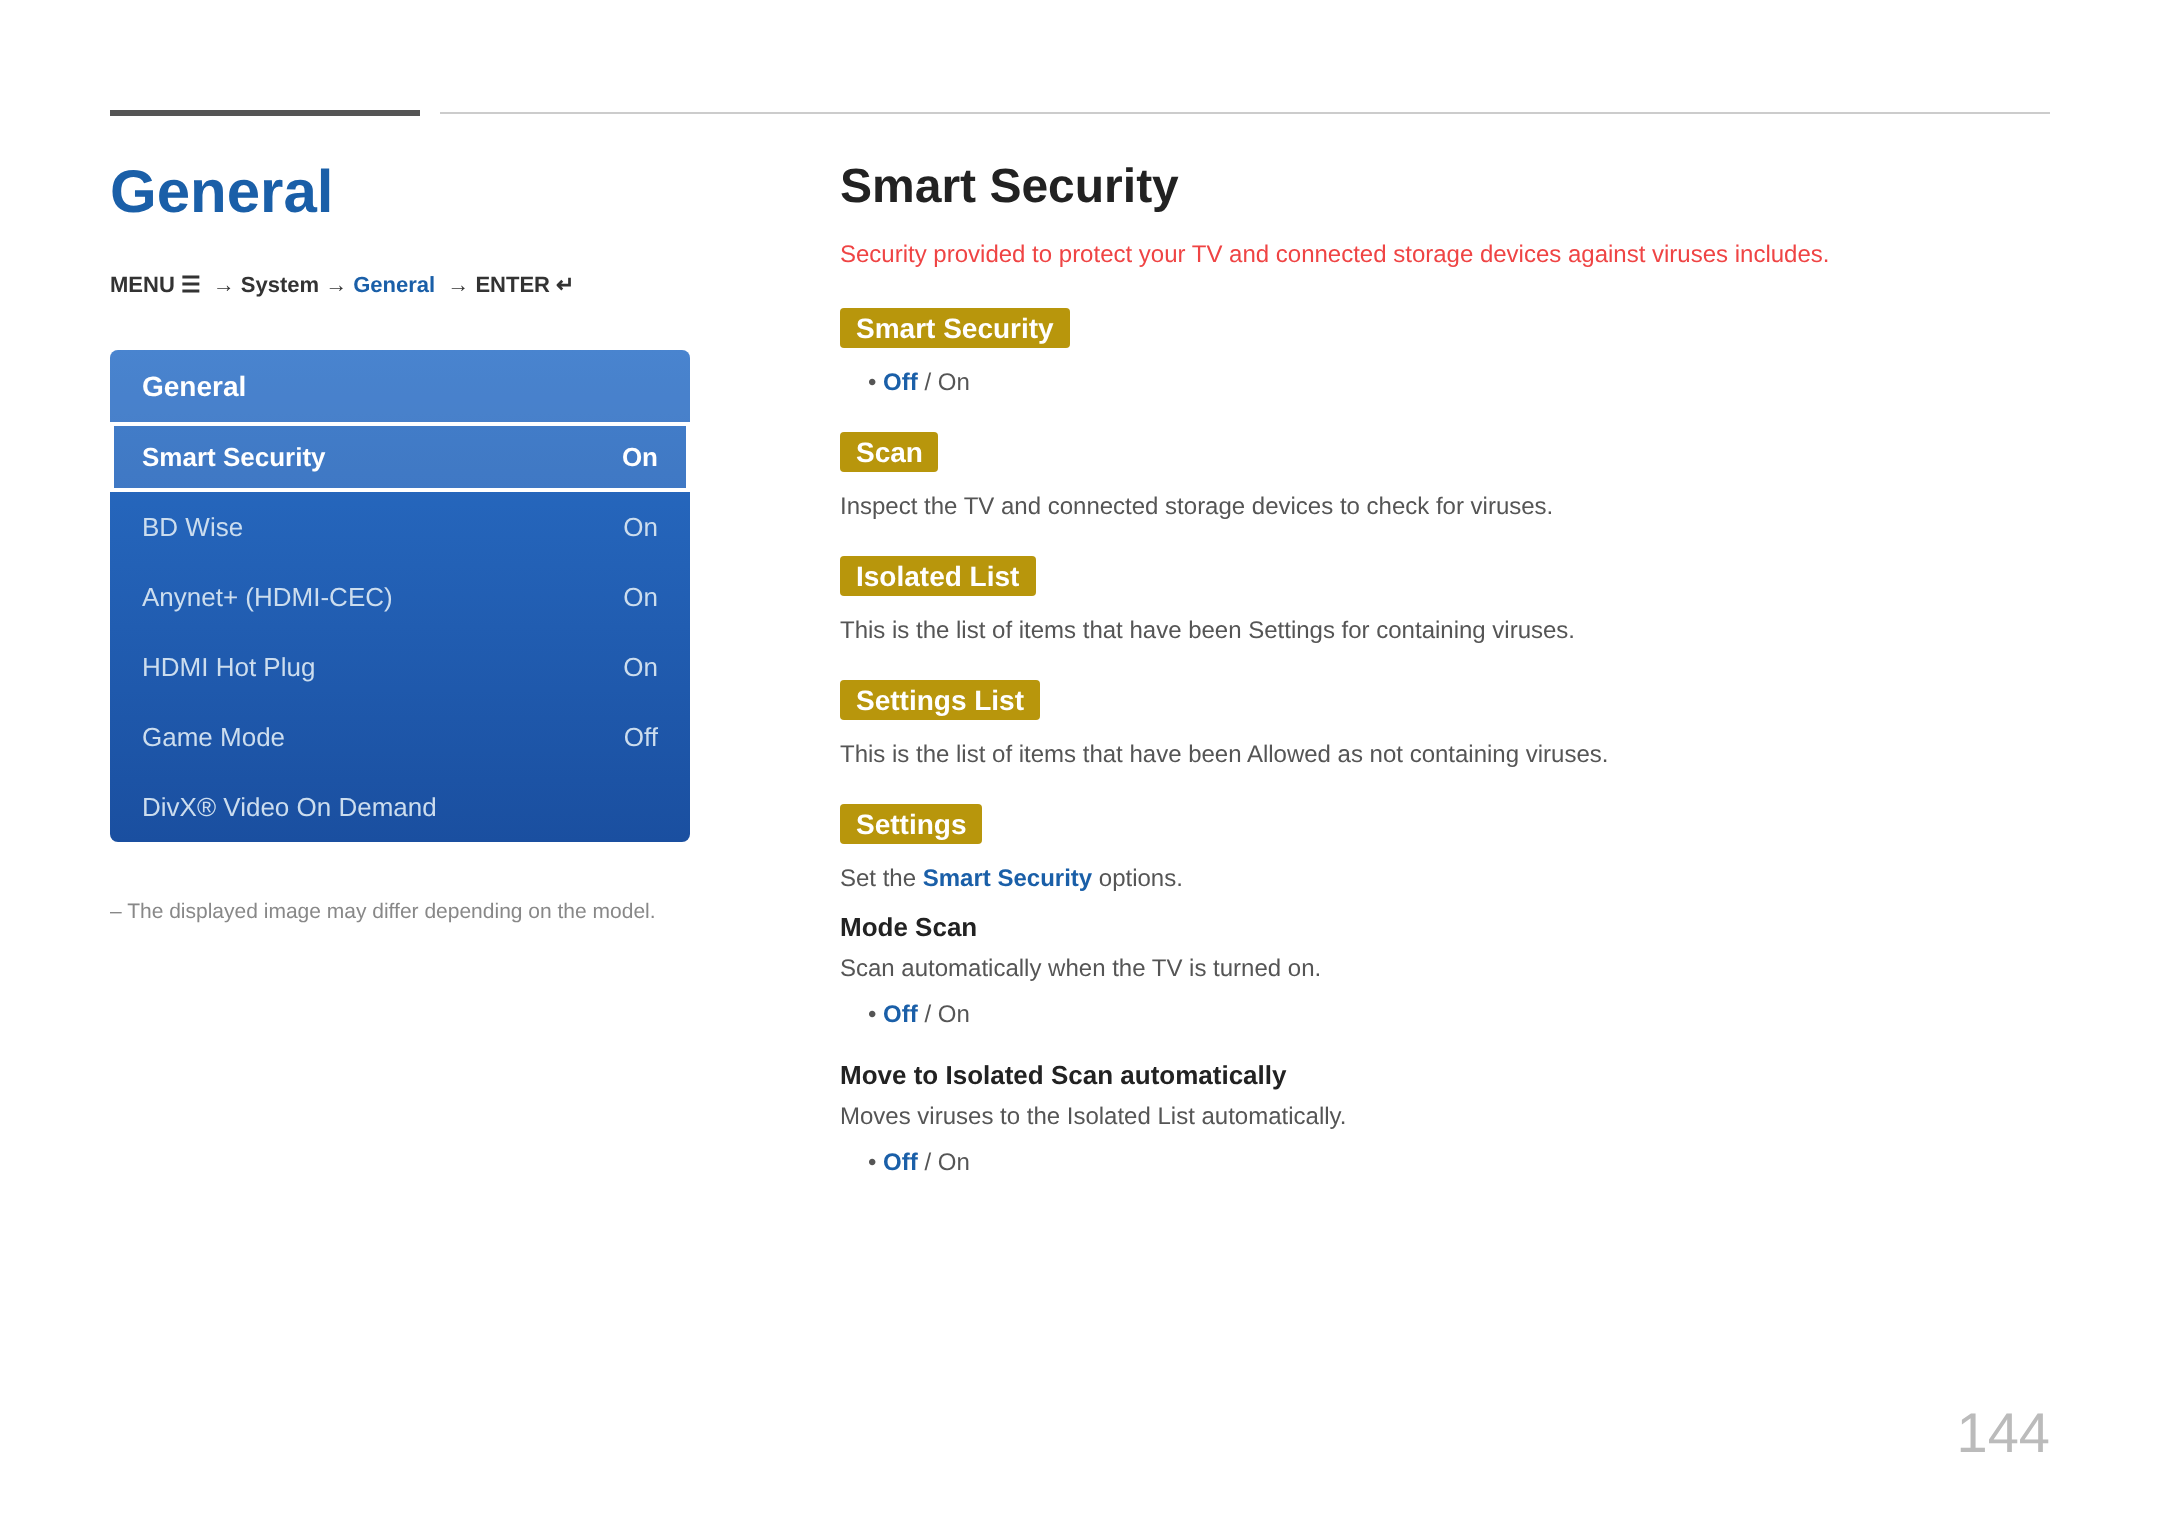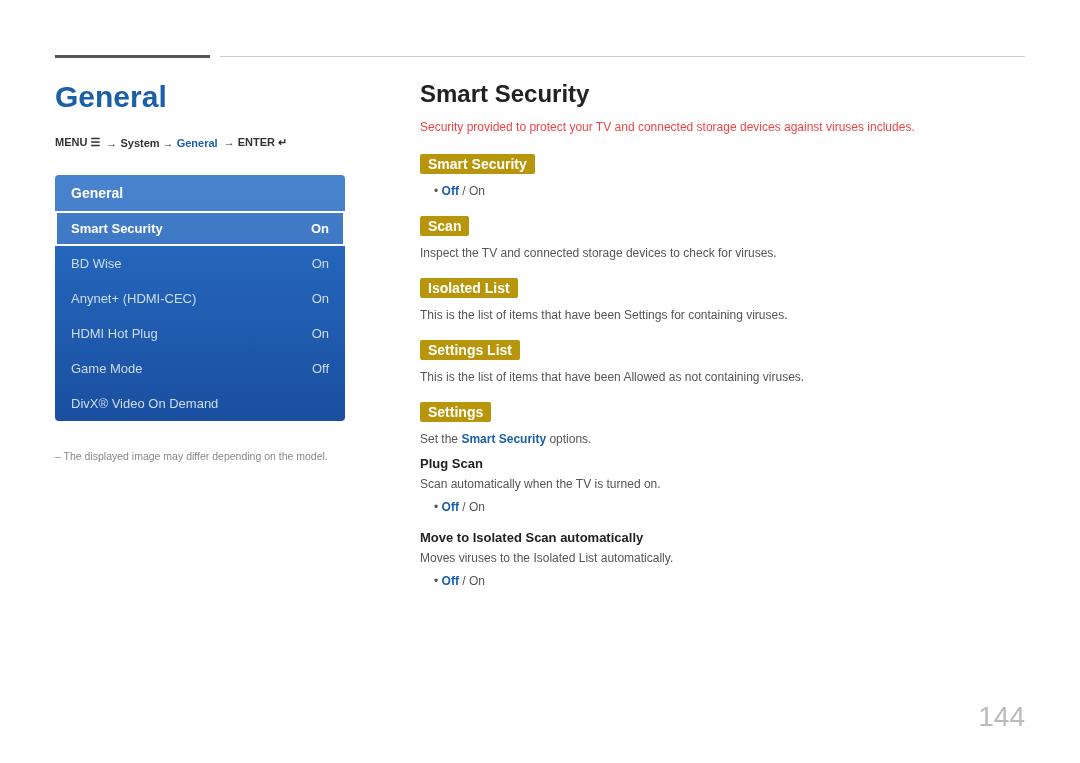--- a/index.html
+++ b/index.html
@@ -271,21 +271,21 @@
   </div>
 
   <div class="section-block">
     <div class="section-title">Settings</div>
     <p class="section-desc">
       Set the <span class="highlight-blue">Smart Security</span> options.
     </p>
 
     
     <div style="margin-top:8px;">
-      <div class="subsection-title">Plug Scan</div>
+      <div class="subsection-title">Mode Scan</div>
       <p class="section-desc">Scan automatically when the TV is turned on.</p>
       <div class="bullet-item">
         <span class="highlight-blue">Off</span> / On
       </div>
     </div>
 
     
     <div>
       <div class="subsection-title">Move to Isolated Scan automatically</div>
       <p class="section-desc">Moves viruses to the Isolated List automatically.</p>

